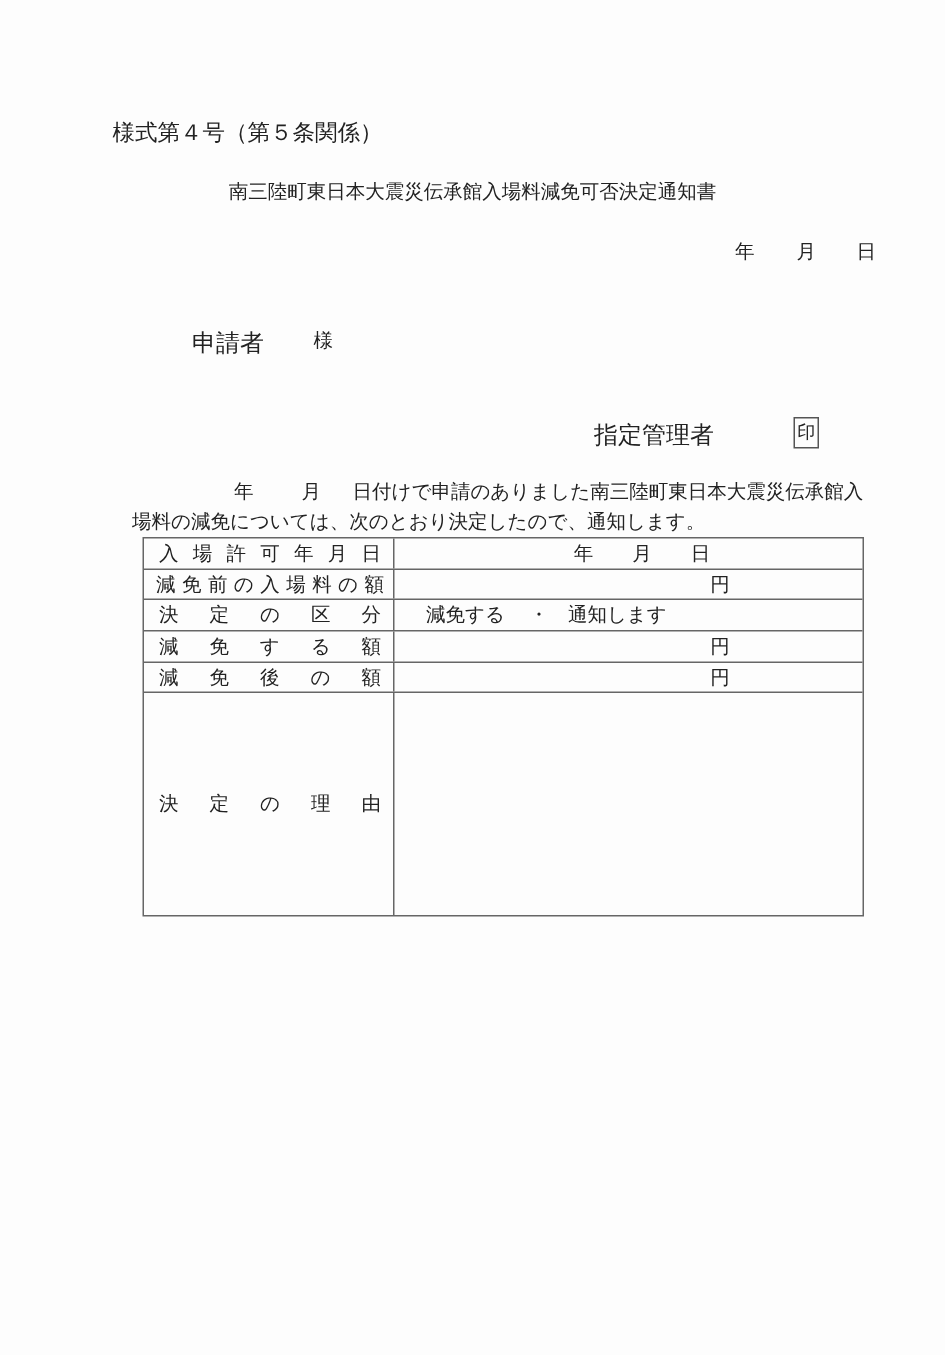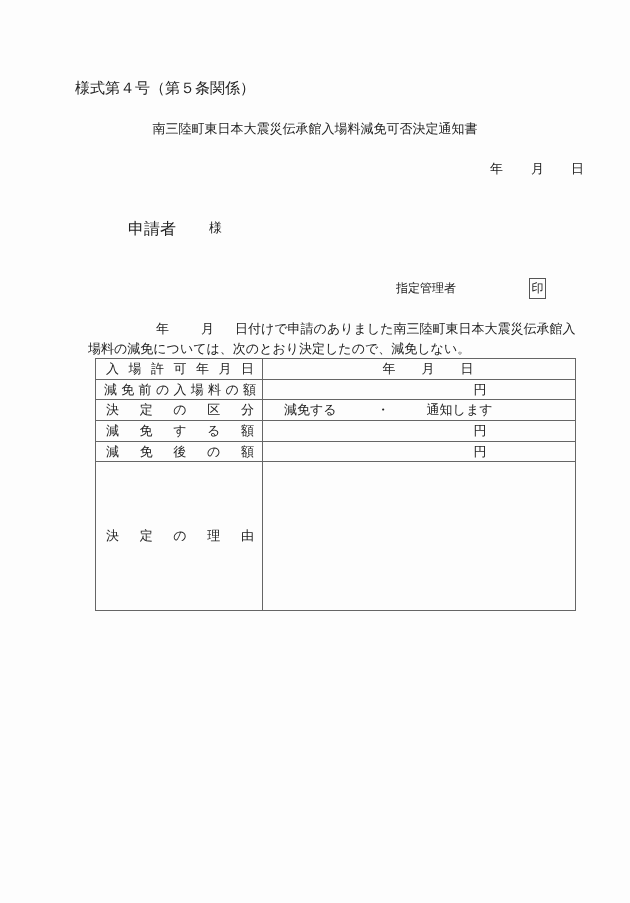--- a/index.html
+++ b/index.html
@@ -18,21 +18,21 @@
     }
     .abs { position: absolute; white-space: nowrap; line-height: 1; }
     .form-number { left: 75px; top: 81px; font-size: 15px; }
     .doc-title { left: 0; width: 630px; top: 122px; text-align: center; font-size: 13px; }
     .date-line { top: 162px; font-size: 13px; }
     .date-y { left: 490px; }
     .date-m { left: 531px; }
     .date-d { left: 571px; }
     .applicant { left: 104px; top: 221px; font-size: 16px; margin-left: 24px; }
     .sama { left: 209px; top: 221px; font-size: 13px; }
-    .manager { left: 396px; top: 282px; font-size: 12px; }
+    .manager { left: 396px; top: 282px; font-size: 16px; }
     .seal {
       position: absolute;
       left: 529px; top: 278px;
       width: 15px; height: 19px;
       border: 1px solid #555;
       font-size: 12px;
       line-height: 19px;
       text-align: center;
       box-sizing: content-box;
     }
@@ -76,21 +76,21 @@
       position: absolute;
       left: 167px; right: 0; top: 0; bottom: 0;
       display: flex;
       align-items: center;
       font-size: 13px;
     }
     .center { justify-content: center; }
     .ymd span { display: inline-block; }
     .gap1 { margin-left: 26px; }
     .gap2 { margin-left: 26px; }
-    .decision { padding-left: 21px; gap: 24px; }
+    .decision { padding-left: 21px; }
     .decision .dot { margin: 0 13px 0 16px; }
   </style>
 </head>
 <body>
 
 <div class="abs form-number">様式第４号（第５条関係）</div>
 <div class="abs doc-title">南三陸町東日本大震災伝承館入場料減免可否決定通知書</div>
 
 <div>
   <span class="abs date-line date-y">年</span>
@@ -101,21 +101,21 @@
 <span class="abs applicant">申請者</span>
 <span class="abs sama">様</span>
 
 <span class="abs manager">指定管理者</span>
 <div class="seal">印</div>
 
 <div>
   <span class="abs body-line1 bl-y">年</span>
   <span class="abs body-line1 bl-m">月</span>
   <span class="abs body-line1 bl-rest">日付けで申請のありました南三陸町東日本大震災伝承館入</span>
-  <span class="abs body-line2">場料の減免については、次のとおり決定したので、減免しない。</span>
+  <span class="abs body-line2">場料の減免については、次のとおり決定したので、通知します。</span>
 </div>
 
 <div class="table">
 
   <div class="row" style="top:0;height:21px;">
     <div class="cell-label">
       <div class="spread">
         <span>入</span>
         <span>場</span>
         <span>許</span>

